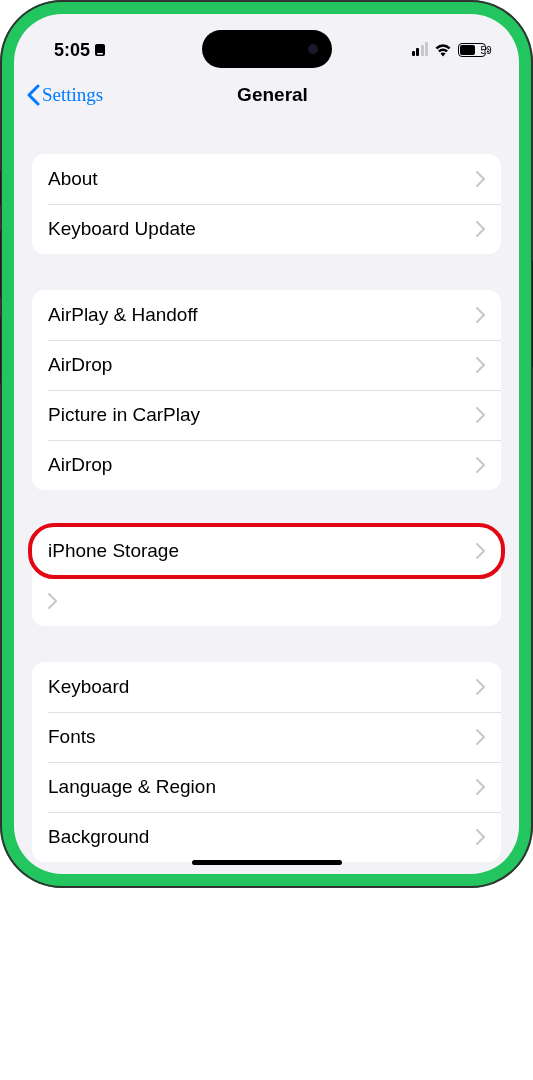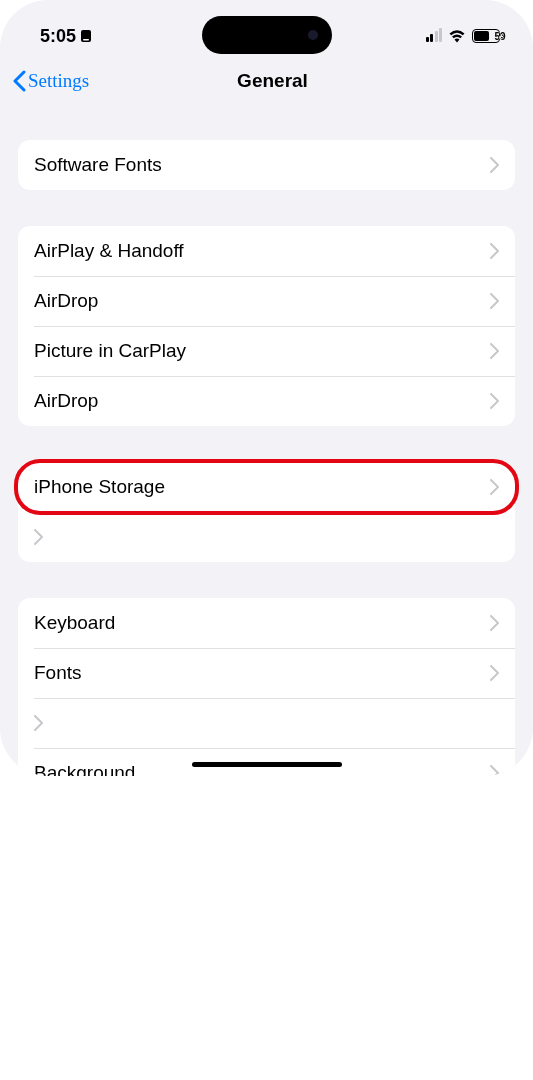--- a/index.html
+++ b/index.html
@@ -5,23 +5,24 @@
     * { margin: 0; padding: 0; box-sizing: border-box; }
     body {
       background: #fff;
       font-family: -apple-system, BlinkMacSystemFont, 'Segoe UI', Helvetica, Arial, sans-serif;
       width: 533px;
       height: 1080px;
       position: relative;
     }
     .phone-frame {
       width: 533px;
-      height: 776px;
-      background: #b91c1c;
+      height: 888px;
+      background: #22c55e;
       border-radius: 62px;
+      padding: 14px;
       position: relative;
       box-shadow: inset 0 0 0 2px #333;
     }
     .phone-screen {
       width: 100%;
       height: 100%;
       background: #f2f2f7;
       border-radius: 48px;
       overflow: hidden;
       position: relative;
@@ -105,21 +106,21 @@
       left: 1px;
       top: 1px;
       bottom: 1px;
       width: 58%;
       background: #000;
       border-radius: 2px;
     }
     .battery-text{
       position:relative;
       font-size:10px;
-      font-weight:700;
+      font-weight:400;
       color:#fff;
       z-index:2;
       mix-blend-mode:difference;
       margin-left:28px;
     }
     .battery-tip {
       width: 2px;
       height: 5px;
       background: #000;
       border-radius: 0 2px 2px 0;
@@ -272,21 +273,27 @@
           </svg>
         <span>Settings</span>
       </div>
       <div class="nav-title">General</div>
     </div>
 
     <div class="content">
 
       <div class="section">
         <div class="row">
-          <span class="row-label">Software Fonts</span>
+          <span class="row-label">About</span>
+          <svg class="chevron" viewBox="0 0 9 16">
+              <path d="M1 1 L8 8 L1 15" stroke="#c7c7cc" stroke-width="2" fill="none" stroke-linecap="round" stroke-linejoin="round"></path>
+            </svg>
+        </div>
+        <div class="row">
+          <span class="row-label">Keyboard Update</span>
           <svg class="chevron" viewBox="0 0 9 16">
               <path d="M1 1 L8 8 L1 15" stroke="#c7c7cc" stroke-width="2" fill="none" stroke-linecap="round" stroke-linejoin="round"></path>
             </svg>
         </div>
       </div>
 
       <div class="section">
         <div class="row">
           <span class="row-label">AirPlay &amp; Handoff</span>
           <svg class="chevron" viewBox="0 0 9 16">
@@ -337,20 +344,21 @@
               <path d="M1 1 L8 8 L1 15" stroke="#c7c7cc" stroke-width="2" fill="none" stroke-linecap="round" stroke-linejoin="round"></path>
             </svg>
         </div>
         <div class="row">
           <span class="row-label">Fonts</span>
           <svg class="chevron" viewBox="0 0 9 16">
               <path d="M1 1 L8 8 L1 15" stroke="#c7c7cc" stroke-width="2" fill="none" stroke-linecap="round" stroke-linejoin="round"></path>
             </svg>
         </div>
         <div class="row">
+          <span class="row-label">Language &amp; Region</span>
           <svg class="chevron" viewBox="0 0 9 16">
               <path d="M1 1 L8 8 L1 15" stroke="#c7c7cc" stroke-width="2" fill="none" stroke-linecap="round" stroke-linejoin="round"></path>
             </svg>
         </div>
         <div class="row">
           <span class="row-label">Background</span>
           <svg class="chevron" viewBox="0 0 9 16">
               <path d="M1 1 L8 8 L1 15" stroke="#c7c7cc" stroke-width="2" fill="none" stroke-linecap="round" stroke-linejoin="round"></path>
             </svg>
         </div>

